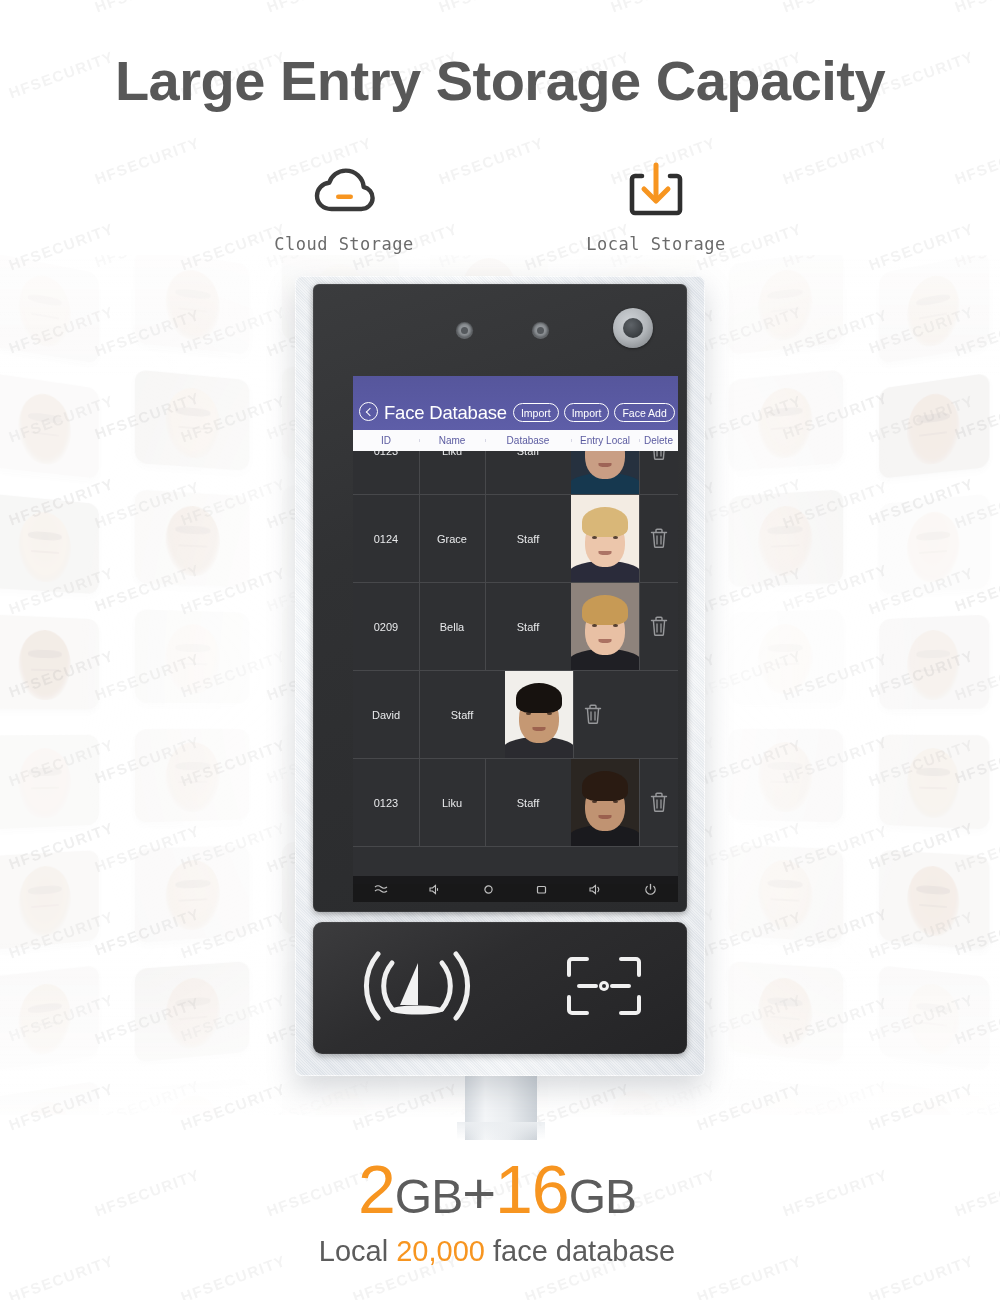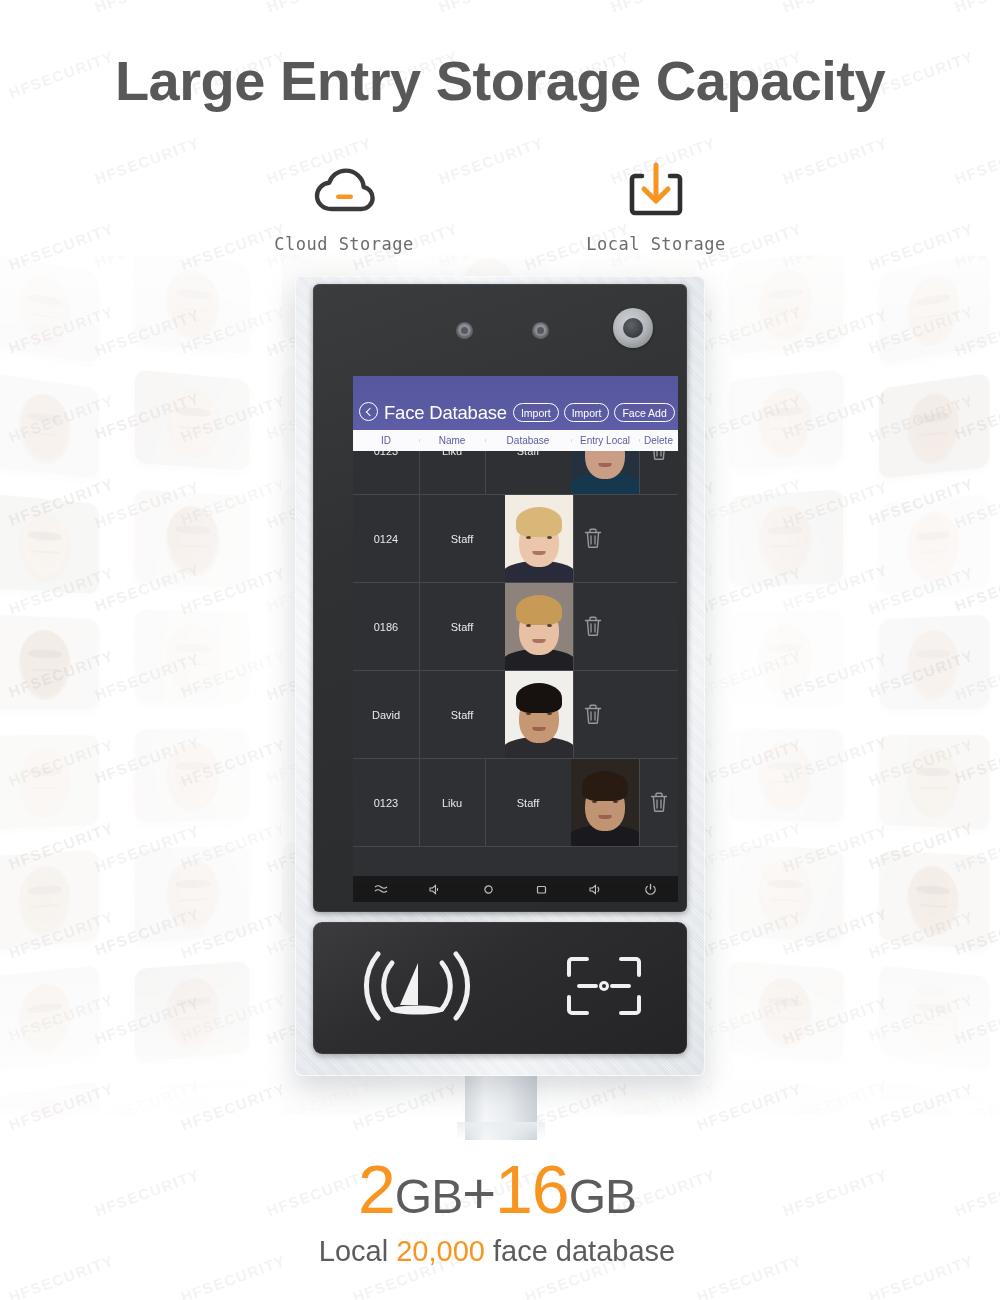--- a/index.html
+++ b/index.html
@@ -638,40 +638,42 @@
             </div>
             <div class="c-del">
               <span class="trash"><svg width="20" height="22" viewBox="0 0 20 22">
                   <path d="M2.5 5.5 H17.5 M7 5.5 V3.2 a1 1 0 0 1 1 -1 H12 a1 1 0 0 1 1 1 V5.5 M4.4 5.5 L5.6 19.4 a1 1 0 0 0 1 .9 H13.4 a1 1 0 0 0 1 -.9 L15.6 5.5" fill="none" stroke="#d8d9db" stroke-width="1.4" stroke-linecap="round" stroke-linejoin="round"></path>
                   <path d="M8 9 V17 M12 9 V17" stroke="#d8d9db" stroke-width="1.3" stroke-linecap="round"></path>
                 </svg></span>
             </div>
           </div>
           <div class="trow">
             <div class="c-id">0124</div>
+            <div class="c-name">Grace</div>
             <div class="c-ident">Staff</div>
             <div class="c-face cell-face">
               <div class="photo">
                 <div class="bg" style="background:#f3ece3"></div>
                 <div class="shoulders" style="background:#2a2b3a"></div>
                 <div class="head" style="background:#ecc6ab"></div>
                 <div class="hair" style="background:#d9b778"></div>
                 <div class="eyes"></div>
                 <div class="mouth"></div>
               </div>
             </div>
             <div class="c-del">
               <span class="trash"><svg width="20" height="22" viewBox="0 0 20 22">
                   <path d="M2.5 5.5 H17.5 M7 5.5 V3.2 a1 1 0 0 1 1 -1 H12 a1 1 0 0 1 1 1 V5.5 M4.4 5.5 L5.6 19.4 a1 1 0 0 0 1 .9 H13.4 a1 1 0 0 0 1 -.9 L15.6 5.5" fill="none" stroke="#d8d9db" stroke-width="1.4" stroke-linecap="round" stroke-linejoin="round"></path>
                   <path d="M8 9 V17 M12 9 V17" stroke="#d8d9db" stroke-width="1.3" stroke-linecap="round"></path>
                 </svg></span>
             </div>
           </div>
           <div class="trow">
-            <div class="c-id">0186</div>
+            <div class="c-id">0209</div>
+            <div class="c-name">Bella</div>
             <div class="c-ident">Staff</div>
             <div class="c-face cell-face">
               <div class="photo">
                 <div class="bg" style="background:#8e837c"></div>
                 <div class="shoulders" style="background:#1f1f24"></div>
                 <div class="head" style="background:#e8c0a4"></div>
                 <div class="hair" style="background:#c79a55"></div>
                 <div class="eyes"></div>
                 <div class="mouth"></div>
               </div>

